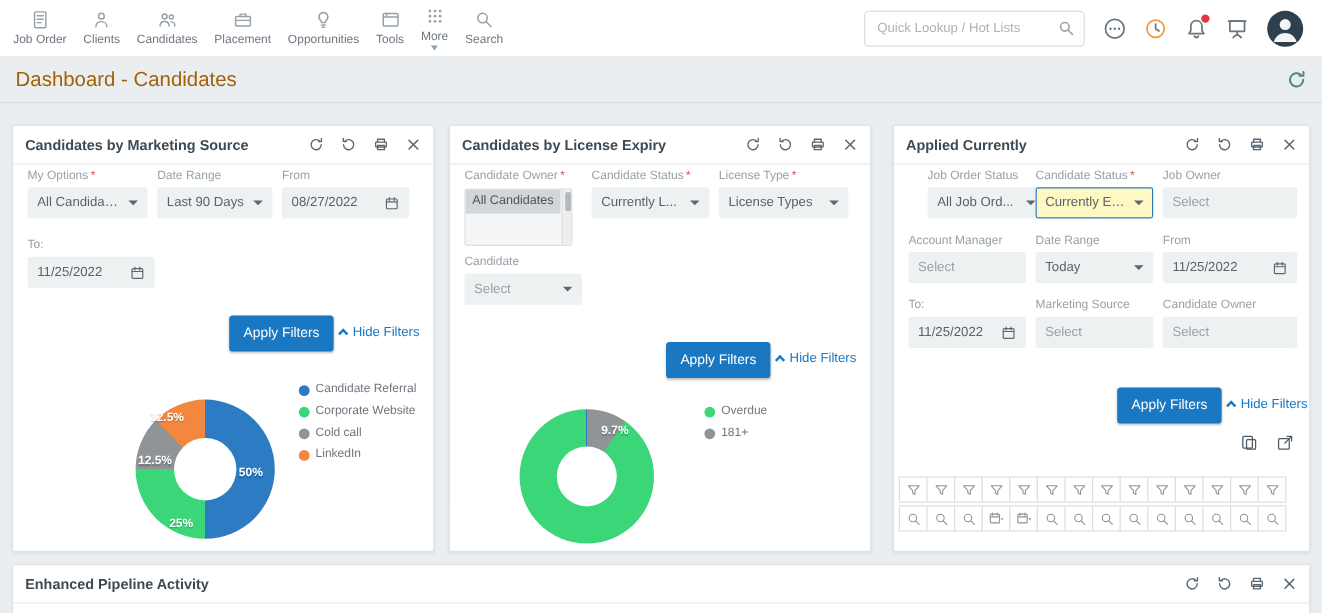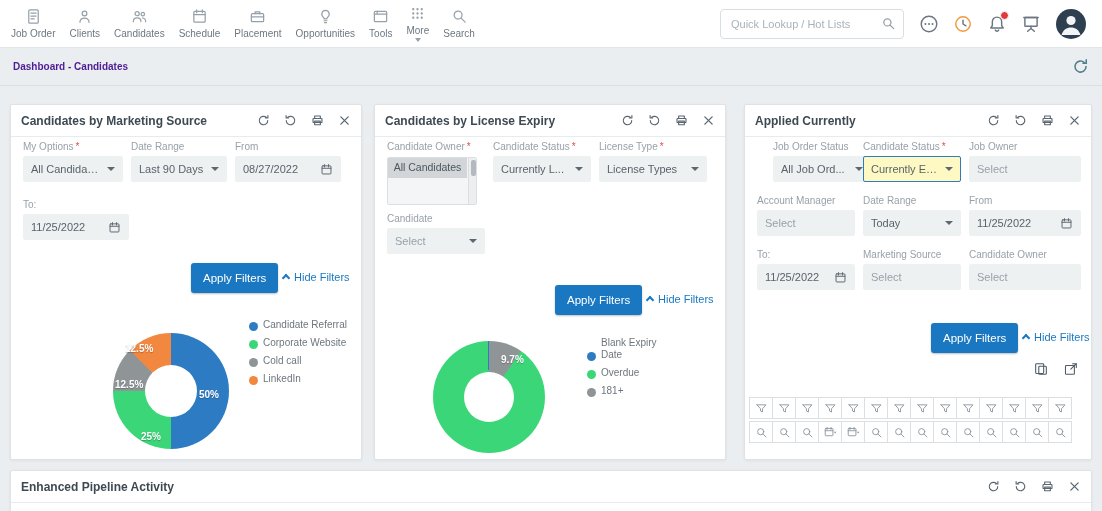--- a/index.html
+++ b/index.html
@@ -23,21 +23,21 @@
   .qicon{position:absolute;right:8px;top:7px;cursor:pointer}
   .qicon svg{width:15px;height:15px;stroke:#9aa3ab;fill:none;stroke-width:1.4;stroke-linecap:round}
   .top-icons{display:flex;align-items:center;gap:14px;margin:0 15px}
   .tib{position:relative;cursor:pointer}
   .tib svg{width:20px;height:20px;stroke:#6b7680;fill:none;stroke-width:1.3;stroke-linecap:round;stroke-linejoin:round}
   .badge{position:absolute;top:-3px;right:-2px;width:9px;height:9px;border-radius:50%;background:#e0393e;border:1.5px solid #fff}
   .avatar{width:30px;height:30px;border-radius:50%;background:#2e3f50;margin-right:16px;flex:none;overflow:hidden;cursor:pointer}
 
   
   .titlebar{position:absolute;top:48px;left:0;width:1102px;height:38px;display:flex;align-items:center;padding:0 13px;border-bottom:1px solid #dbdfe2}
-  .page-title{font-size:10px;font-weight:bold;color:#4c1d95}
+  .page-title{font-size:17px;font-weight:normal;color:#a16207}
   .tb-refresh{margin-left:auto;cursor:pointer}
   .tb-refresh svg{width:17px;height:17px;stroke:#55808f;fill:none;stroke-width:1.5;stroke-linecap:round}
 
   
   .card{position:absolute;background:#fff;border:1px solid #dfe3e6;border-radius:2px;box-shadow:0 1px 3px rgba(30,40,50,.06)}
   .chead{height:32px;display:flex;align-items:center;padding:0 10px;border-bottom:1px solid #e8ebed}
   .ctitle{font-size:12px;font-weight:bold;color:#3e4a53;white-space:nowrap}
   .cicons{margin-left:auto;display:flex;align-items:center;gap:14px}
   .icon-btn{cursor:pointer}
   .icon-btn svg{width:13px;height:13px;stroke:#5a6772;fill:none;stroke-width:1.4;stroke-linecap:round;stroke-linejoin:round}
@@ -55,21 +55,21 @@
 
   .applybtn{position:absolute;height:30px;background:#1a78c2;color:#fff;border:none;border-radius:3px;font-size:11.5px;font-family:inherit;padding:0 12px;cursor:pointer;box-shadow:0 1px 2px rgba(0,0,0,.25);white-space:nowrap}
   .hidelink{position:absolute;display:flex;align-items:center;gap:5px;color:#1a78c2;font-size:11px;cursor:pointer;white-space:nowrap}
   .chevup{width:6px;height:6px;border-left:2px solid #1a78c2;border-top:2px solid #1a78c2;transform:rotate(45deg);margin-top:2px;flex:none}
 
   
   .donut{position:absolute;border-radius:50%}
   .hole{position:absolute;background:#fff;border-radius:50%}
   .slab{position:absolute;color:#fff;font-size:10px;font-weight:bold;text-shadow:0 1px 1px rgba(0,0,0,.25);white-space:nowrap}
   .legend{position:absolute;display:flex;flex-direction:column;gap:6px}
-  .li{display:flex;align-items:flex-end;gap:5px;cursor:pointer}
+  .li{display:flex;align-items:center;gap:5px;cursor:pointer}
   .dot{width:9px;height:9px;border-radius:50%;flex:none;margin-top:1px}
   .ltxt{font-size:10px;color:#6d767f;line-height:1.2}
 
   
   .listbox{position:absolute;width:90px;height:48px;background:#f4f5f6;border:1px solid #dcdfe2;border-radius:2px;overflow:hidden}
   .litem{margin-right:9px;background:#d3d6d8;text-align:center;font-size:10.5px;color:#4c565e;padding:3px 2px;line-height:1.3;cursor:pointer}
   .lscroll{position:absolute;right:0;top:0;bottom:0;width:8px;background:#eceeef;border-left:1px solid #dcdfe2;cursor:pointer}
   .lthumb{position:absolute;left:1.5px;top:2px;width:5px;height:16px;background:#b3b9be;border-radius:2px}
 
   
@@ -100,27 +100,20 @@
       <span class="nav-label">Clients</span>
     </div>
     <div class="nav-item">
       <svg viewBox="0 0 18 18">
           <circle cx="6.5" cy="6" r="2.2"></circle>
           <path d="M2.5 14.5c0-2.5 1.8-4 4-4s4 1.5 4 4"></path>
           <circle cx="12.5" cy="6.5" r="1.8"></circle>
           <path d="M12 10.6c2 .1 3.5 1.5 3.5 3.9"></path>
         </svg>
       <span class="nav-label">Candidates</span>
-    </div>
-    <div class="nav-item">
-      <svg viewBox="0 0 18 18">
-          <rect x="3" y="3.5" width="12" height="11.5" rx="1"></rect>
-          <path d="M6 2v3M12 2v3M3 7h12"></path>
-        </svg>
-      <span class="nav-label">Schedule</span>
     </div>
     <div class="nav-item">
       <svg viewBox="0 0 18 18">
           <rect x="2.5" y="6" width="13" height="8.5" rx="1"></rect>
           <path d="M6.5 6V4h5v2M2.5 9.5h13"></path>
         </svg>
       <span class="nav-label">Placement</span>
     </div>
     <div class="nav-item">
       <svg viewBox="0 0 18 18">
@@ -393,24 +386,20 @@
       <span class="chevup"></span>
       <span>Hide Filters</span>
     </span>
 
   <div class="donut" style="left: 58px; top: 236px; width: 112px; height: 112px; background: conic-gradient(rgb(143, 148, 150) 0%, rgb(143, 148, 150) 9.7%, rgb(59, 214, 120) 9.7%, rgb(59, 214, 120) 99.7%, rgb(45, 124, 195) 99.7%, rgb(45, 124, 195) 100%);">
     <div class="hole" style="left:31px;top:31px;width:50px;height:50px"></div>
     <span class="slab" style="left:68px;top:13px">9.7%</span>
   </div>
   <div class="legend" style="left:212px;top:232px;width:104px">
     <div class="li">
-        <span class="dot" style="background: rgb(45, 124, 195);"></span>
-        <span class="ltxt" style="max-width:70px">Blank Expiry Date</span>
-      </div>
-    <div class="li">
         <span class="dot" style="background: rgb(59, 214, 120);"></span>
         <span class="ltxt">Overdue</span>
       </div>
     <div class="li">
         <span class="dot" style="background: rgb(143, 148, 150);"></span>
         <span class="ltxt">181+</span>
       </div>
   </div>
 </div>
 

